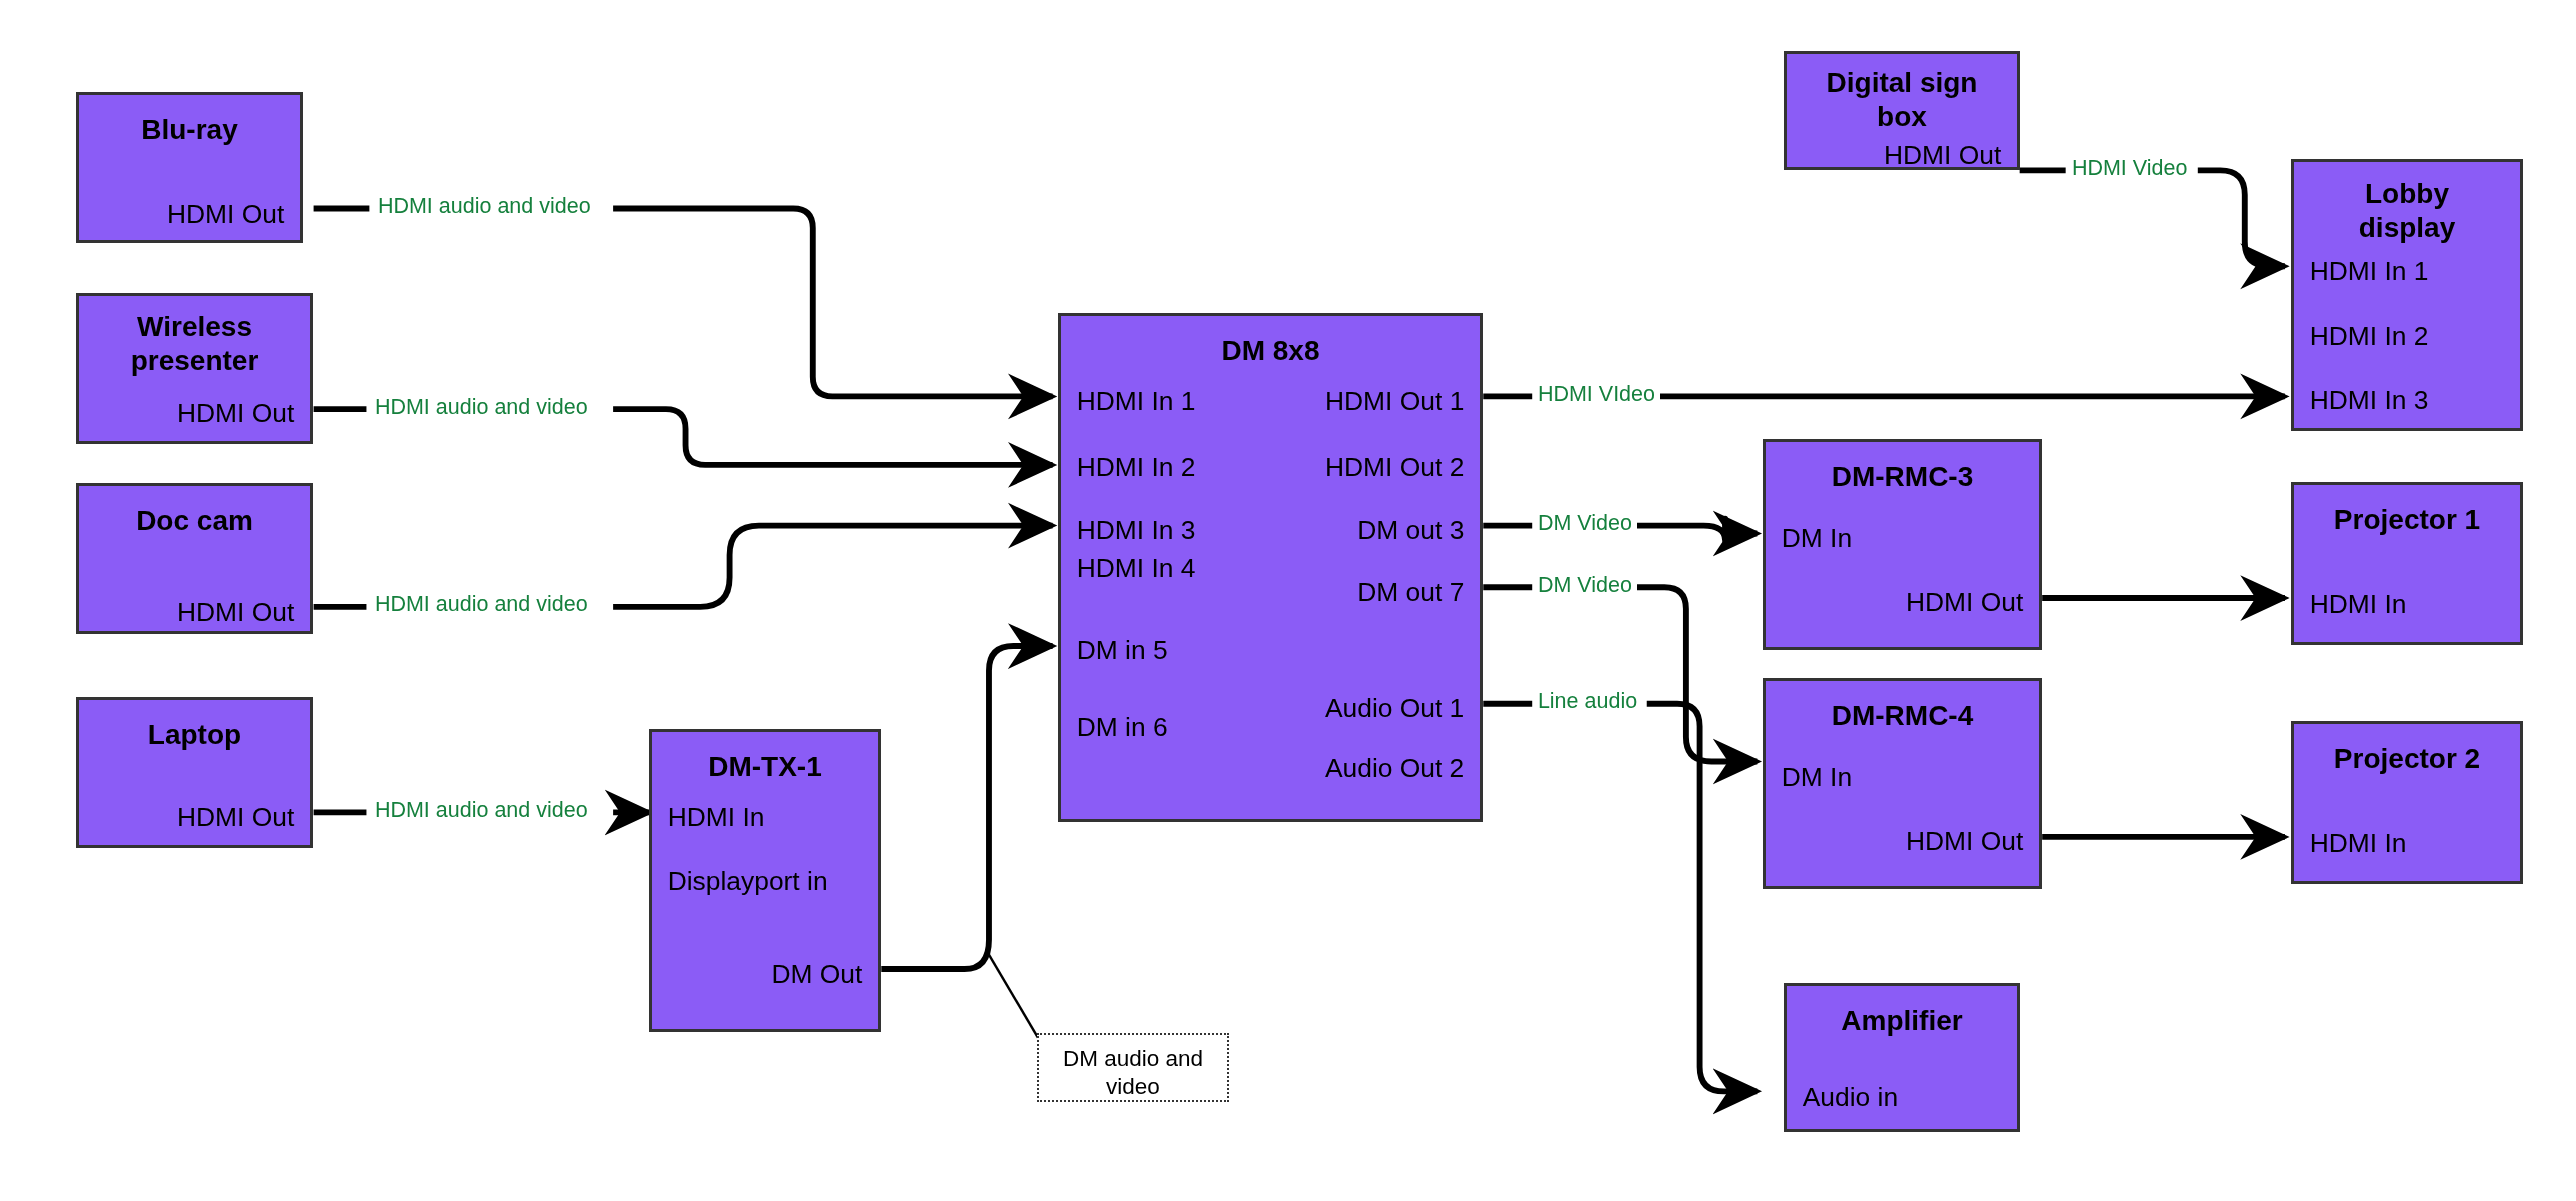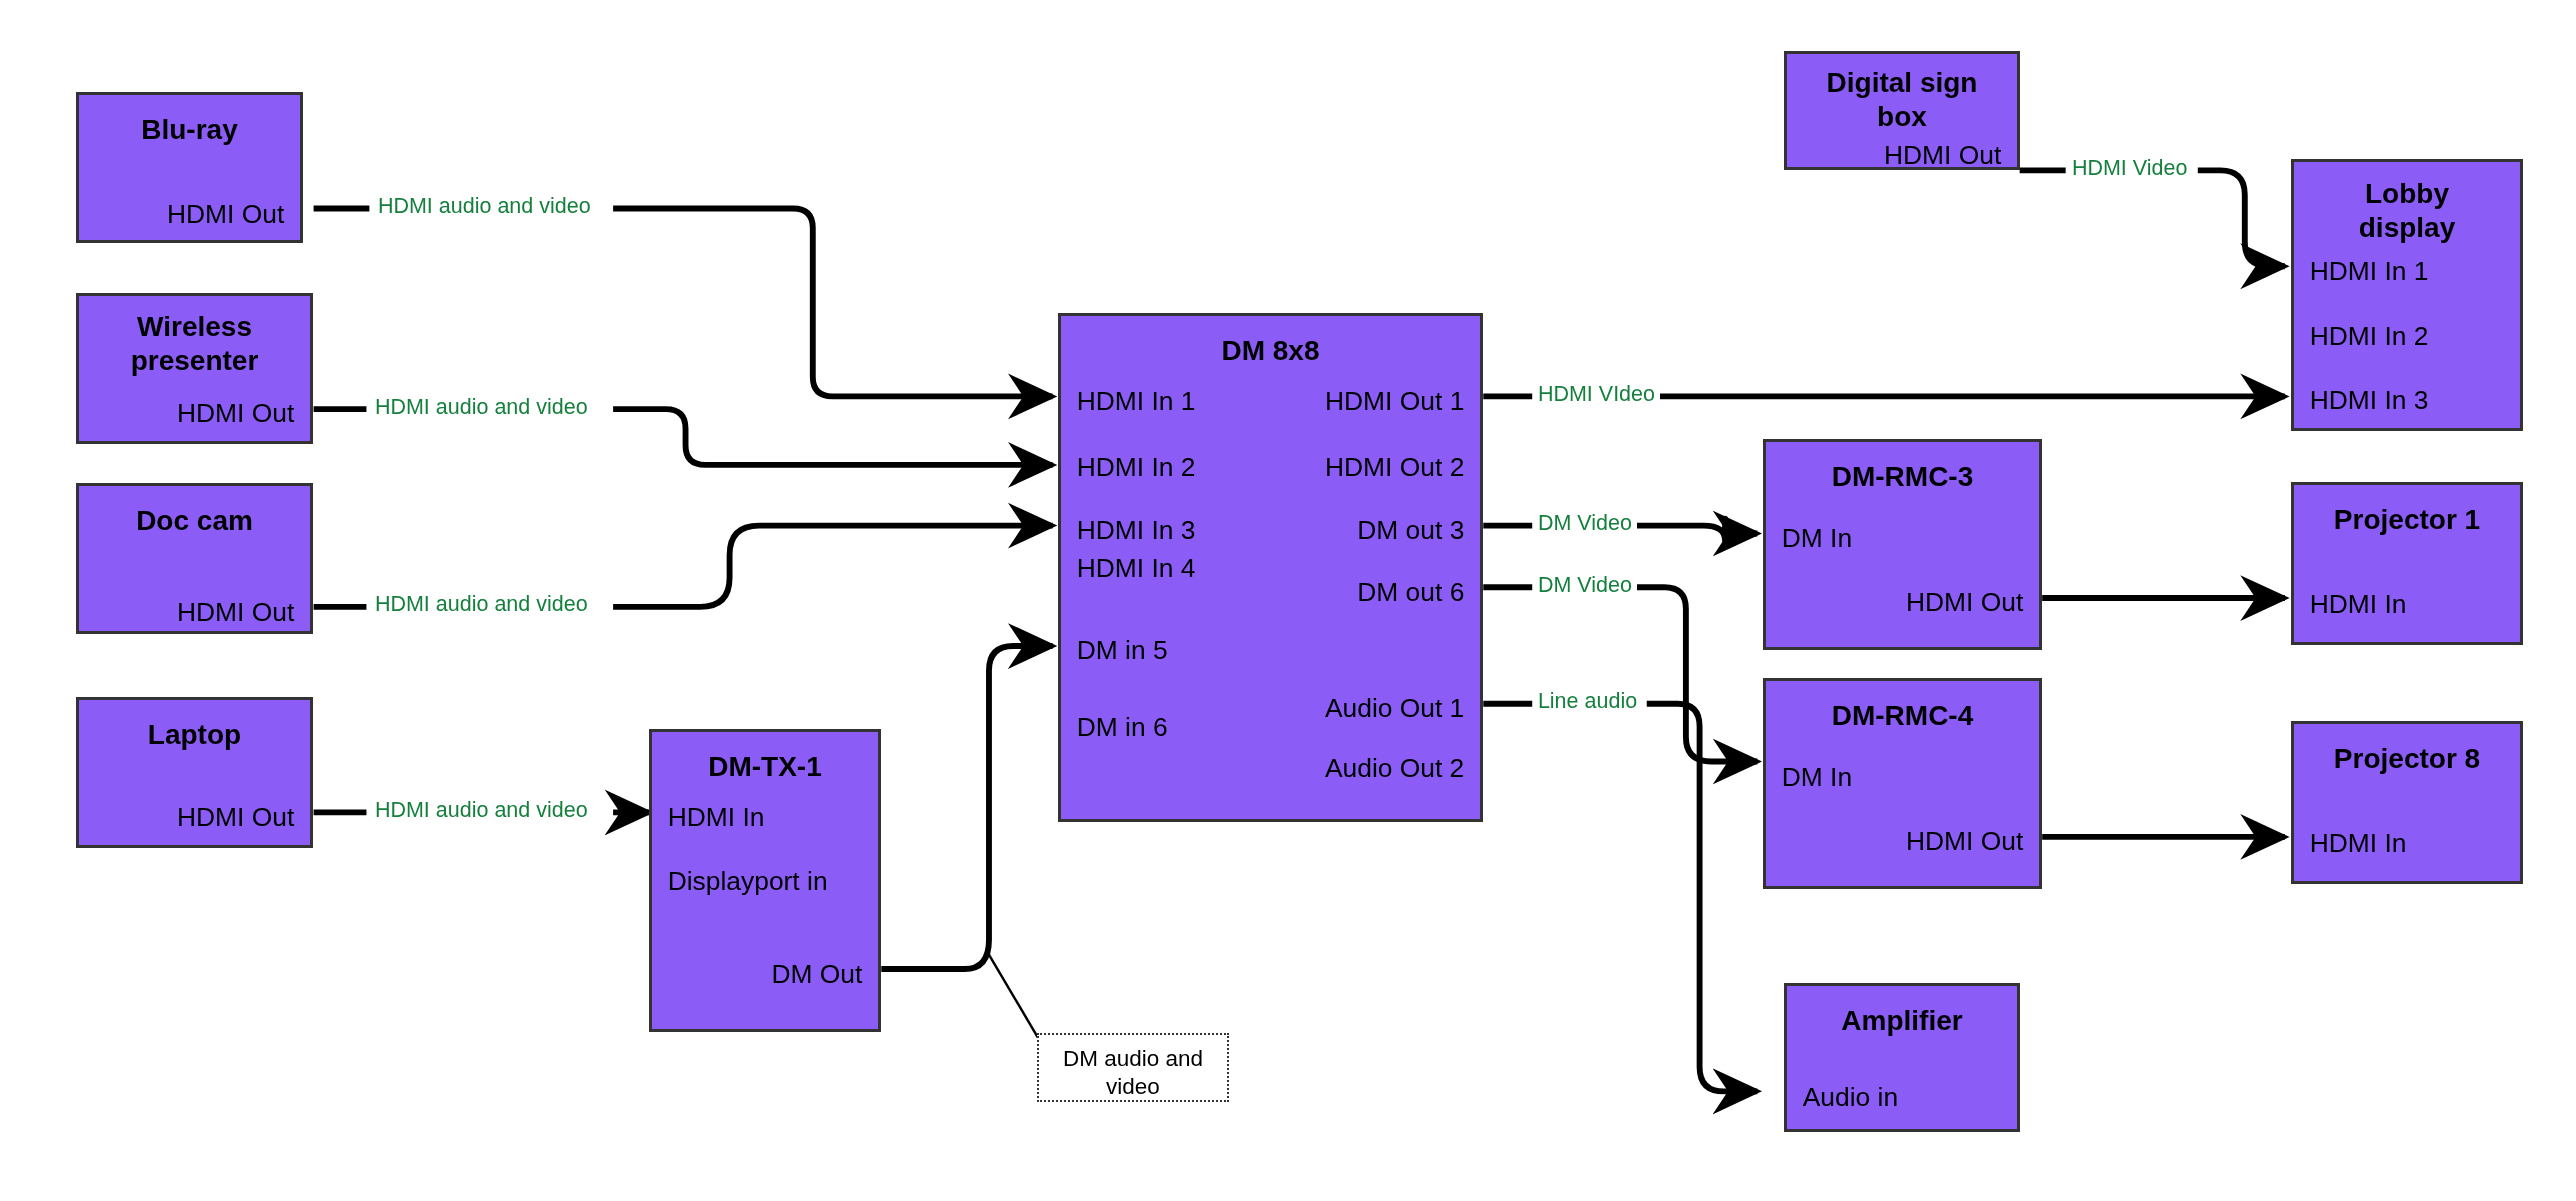--- a/index.html
+++ b/index.html
@@ -97,21 +97,21 @@
     <div class="ntitle" style="top:17.6px;">DM 8x8</div>
     <div class="port l" style="top:70px;">HDMI In 1</div>
     <div class="port l" style="top:136px;">HDMI In 2</div>
     <div class="port l" style="top:199px;">HDMI In 3</div>
     <div class="port l" style="top:237px;">HDMI In 4</div>
     <div class="port l" style="top:319px;">DM in 5</div>
     <div class="port l" style="top:396px;">DM in 6</div>
     <div class="port r" style="top:70px;">HDMI Out 1</div>
     <div class="port r" style="top:136px;margin-left:16px;">HDMI Out 2</div>
     <div class="port r" style="top:199px;">DM out 3</div>
-    <div class="port r" style="top:261px;">DM out 6</div>
+    <div class="port r" style="top:261px;">DM out 7</div>
     <div class="port r" style="top:377px;">Audio Out 1</div>
     <div class="port r" style="top:437px;">Audio Out 2</div>
   </div>
 
   <div class="node" style="left:1784px;top:51px;width:236px;height:119px;">
     <div class="ntitle" style="top:11.7px;white-space:pre-line;"><span>Digital sign
 box</span></div>
     <div class="port r" style="top:86px;">HDMI Out</div>
   </div>
 
@@ -134,21 +134,21 @@
     <div class="port l" style="top:81px;">DM In</div>
     <div class="port r" style="top:145px;">HDMI Out</div>
   </div>
 
   <div class="node" style="left:2291px;top:482px;width:232px;height:163px;">
     <div class="ntitle" style="top:17.6px;">Projector 1</div>
     <div class="port l" style="top:104px;">HDMI In</div>
   </div>
 
   <div class="node" style="left:2291px;top:721px;width:232px;height:163px;">
-    <div class="ntitle" style="top:17.6px;">Projector 8</div>
+    <div class="ntitle" style="top:17.6px;">Projector 2</div>
     <div class="port l" style="top:104px;">HDMI In</div>
   </div>
 
   <div class="node" style="left:1784px;top:983px;width:236px;height:149px;">
     <div class="ntitle" style="top:17.6px;">Amplifier</div>
     <div class="port l" style="top:96px;">Audio in</div>
   </div>
 
   <div class="node-dashed" style="left:1037px;top:1033px;width:192px;height:69px;">
     <div class="annot" style="top:9.8px;white-space:pre-line;"><span>DM audio and

